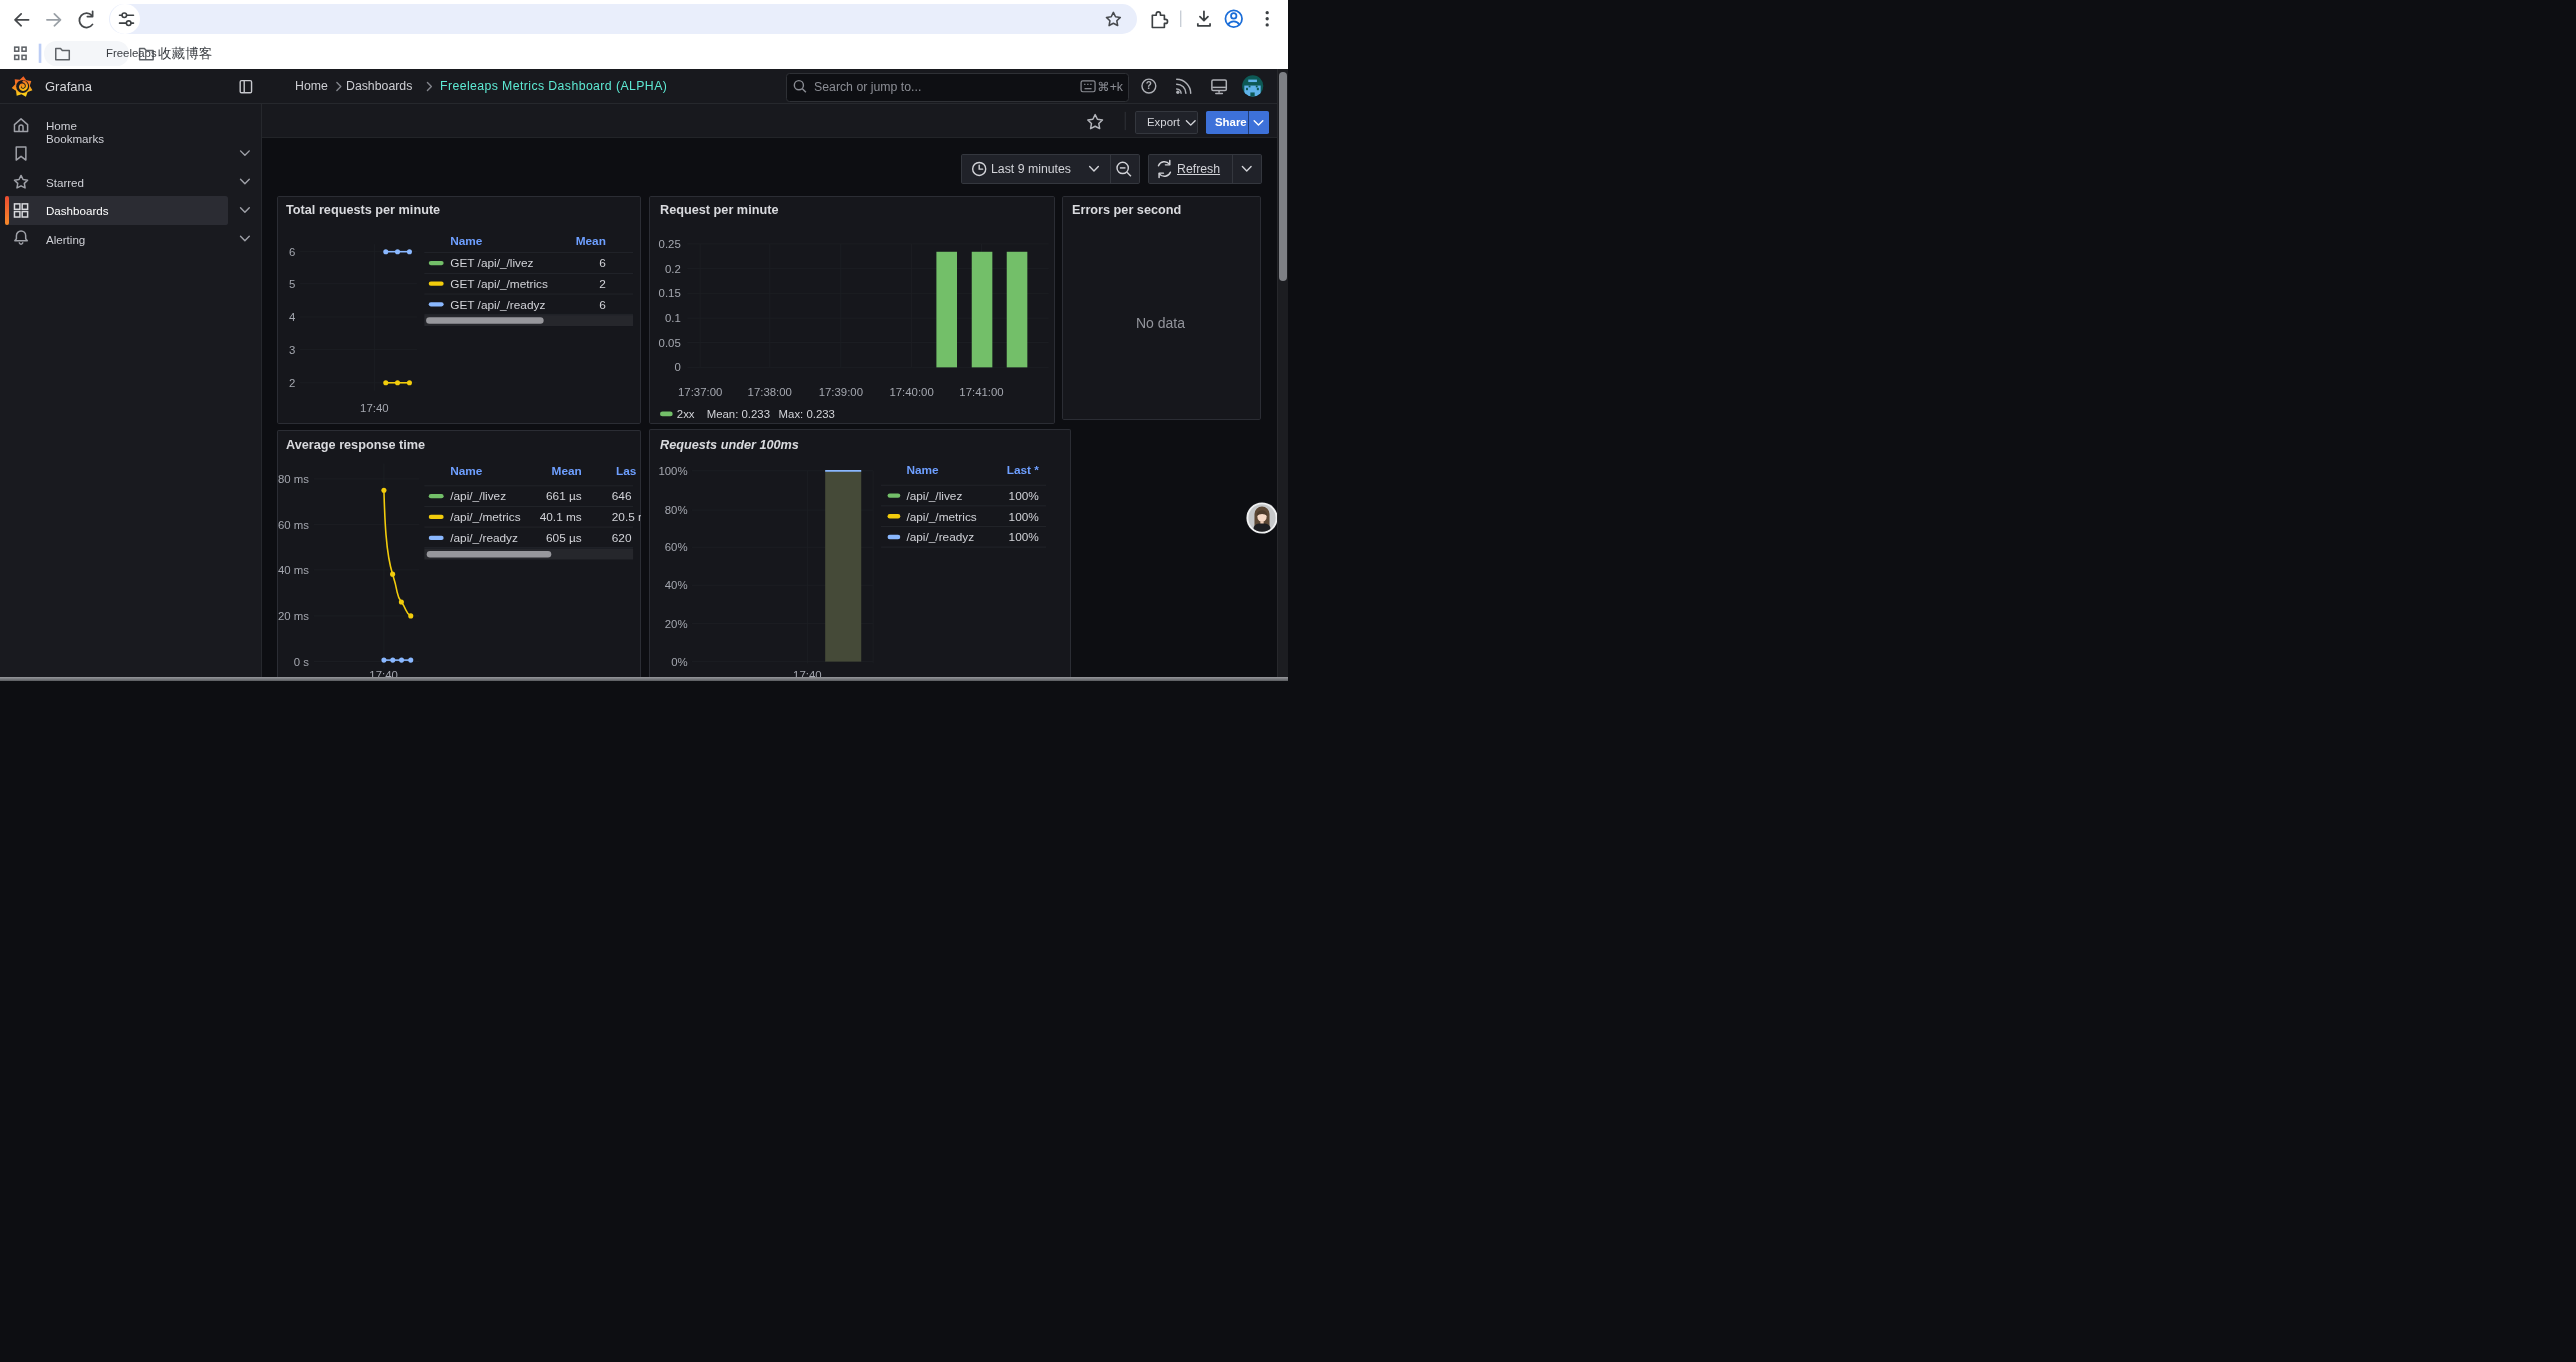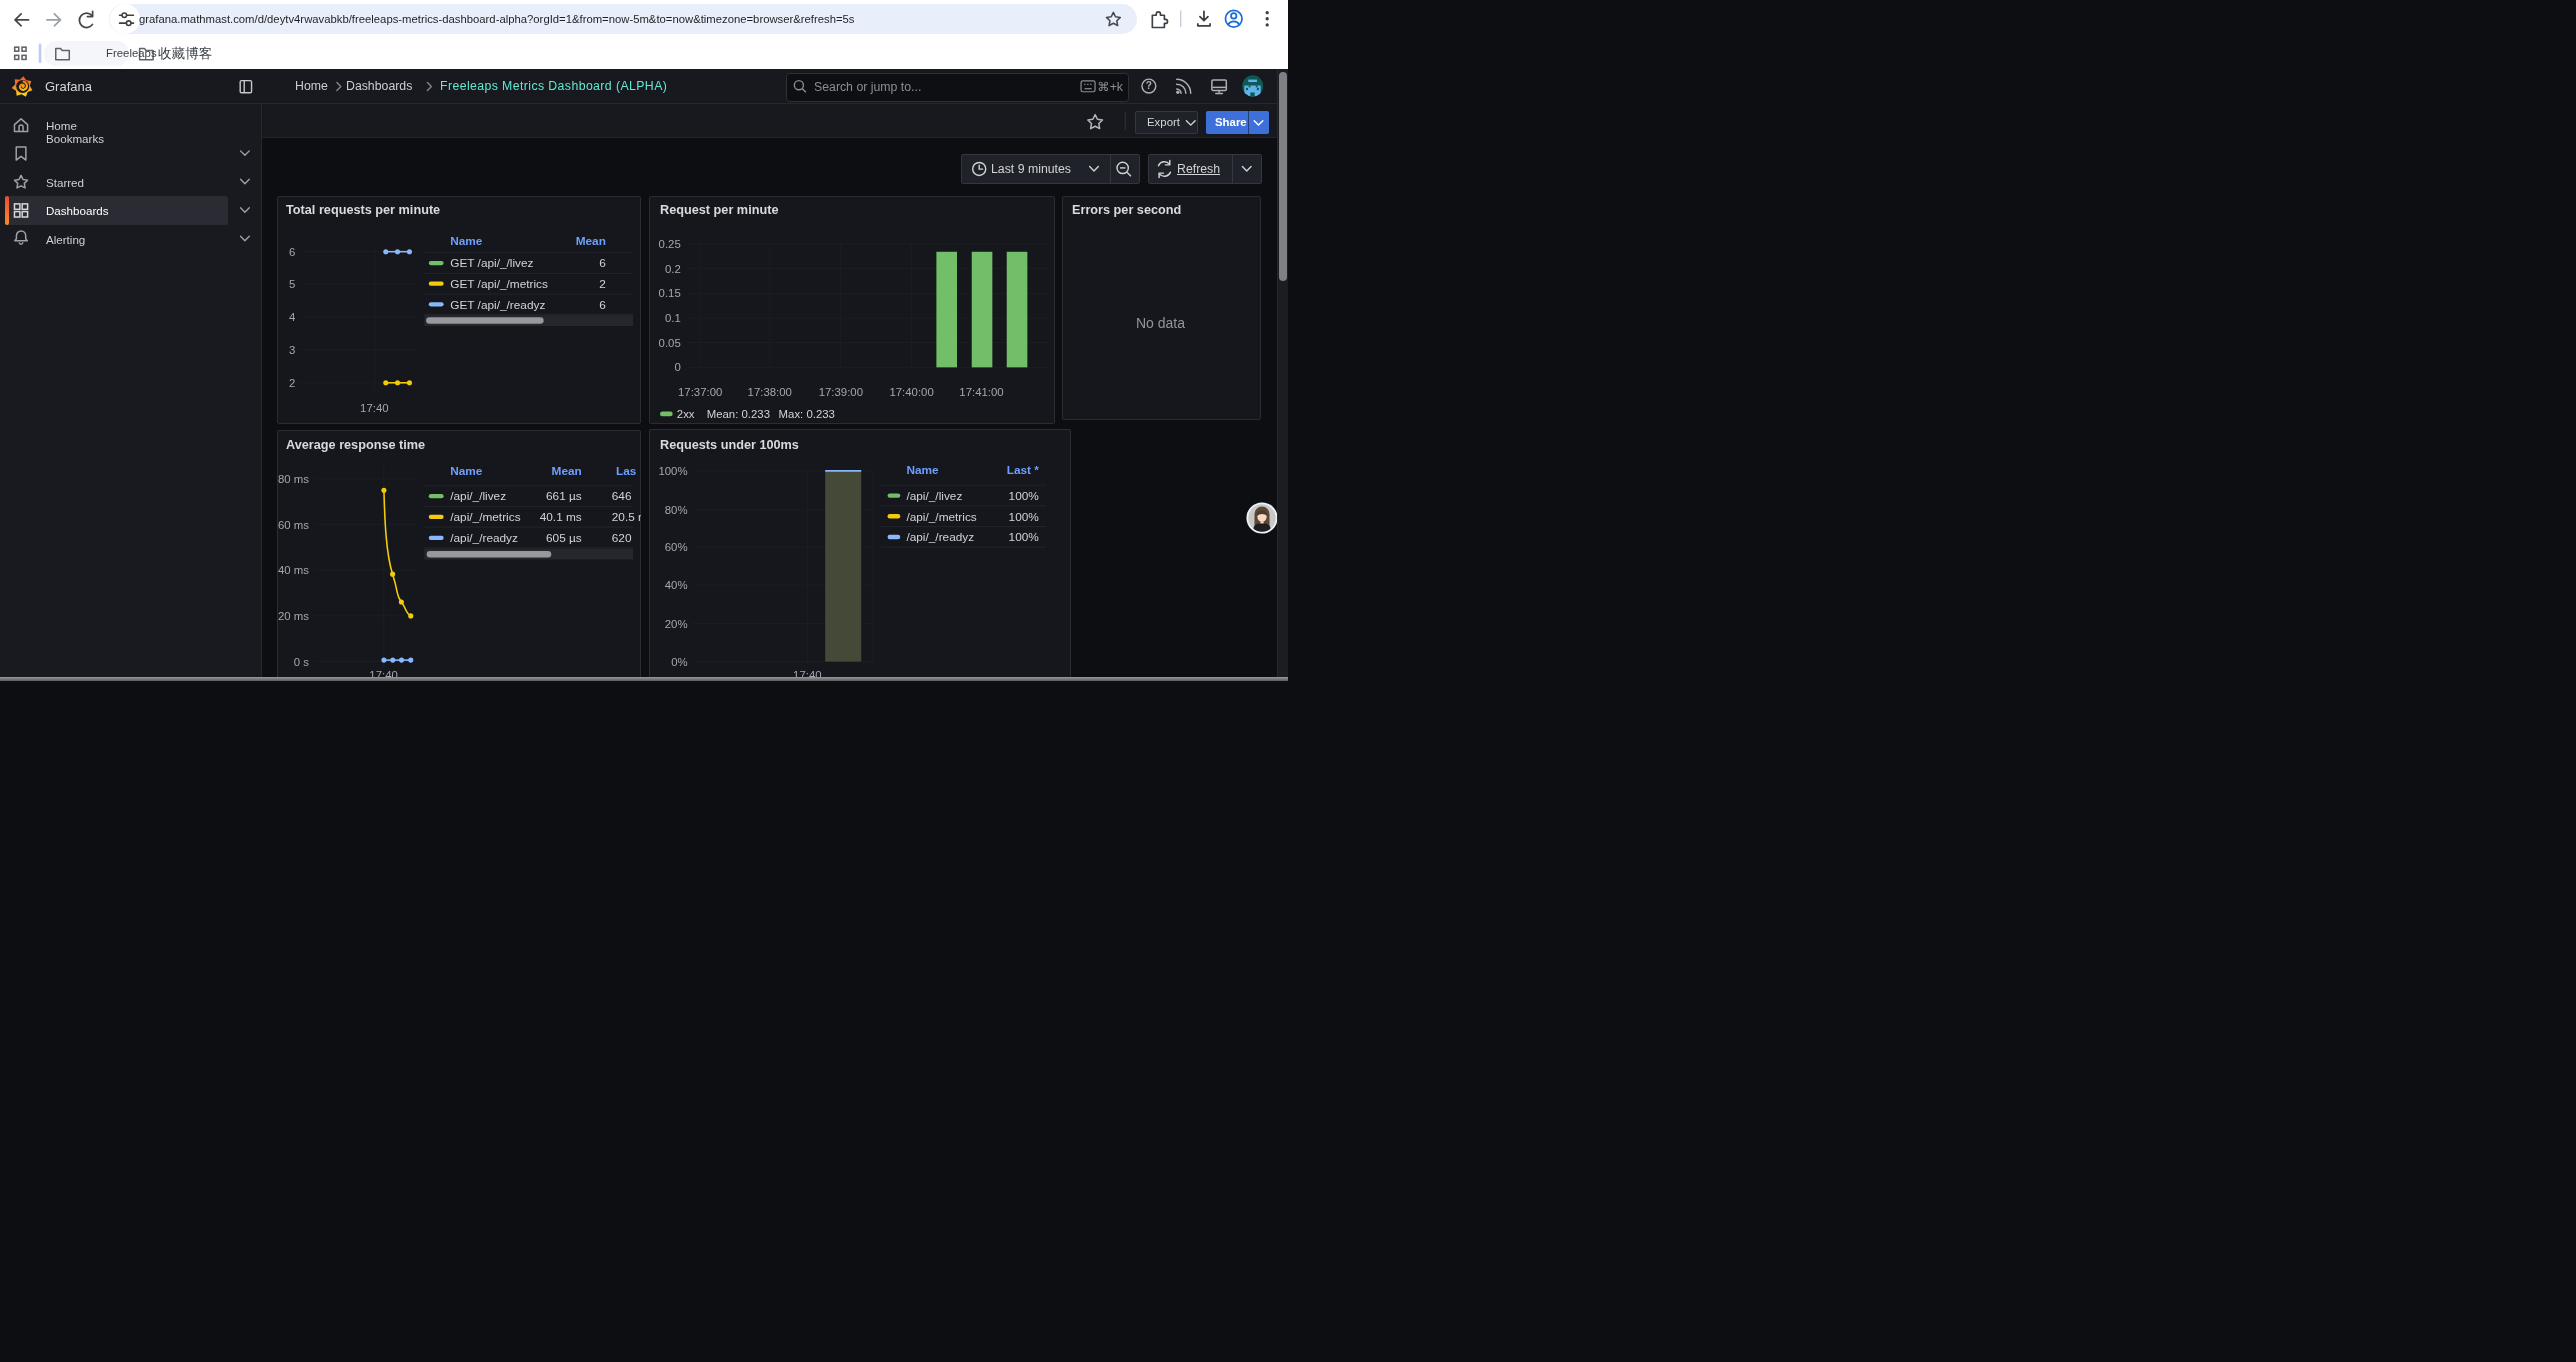--- a/index.html
+++ b/index.html
@@ -99,21 +99,20 @@
         <rect x="14" y="63.4" width="4.6" height="4.6"></rect>
           <rect x="22.4" y="63.4" width="4.6" height="4.6"></rect>
       </g>
       <line x1="43" y1="50" x2="43" y2="72" stroke="#bccdf5" stroke-width="3"></line>
 
       <g fill="none" stroke="#5f6368" stroke-width="1.7" stroke-linejoin="round">
         <path d="M61 55.5 h5.5 l2 2.3 h8 v10.5 h-15.5 z"></path>
         <path d="M157 55.5 h5.5 l2 2.3 h8 v10.5 h-15.5 z"></path>
       </g>
     </svg>
-    <div id="url">grafana.mathmast.com/d/deytv4rwavabkb/freeleaps-metrics-dashboard-alpha?orgId=1&amp;from=now-5m&amp;to=now&amp;timezone=browser&amp;refresh=5s</div>
     <div class="bkm-txt" style="left:74px;margin-left:32px;">Freeleaps</div>
     <div class="bkm-txt" style="left:158px; font-size:13.6px;">收藏博客</div>
   </div>
 
   <div id="gheader"></div>
   <div id="gsub"></div>
   <div id="sidebar"></div>
   <div id="canvas"></div>
 
   <div class="crumb gtxt" style="left:45px; font-size:13px;">Grafana</div>
@@ -289,21 +288,21 @@
   <div class="panel" style="left:277px; top:196px; width:364px; height:228px;"></div>
   <div class="panel" style="left:649px; top:196px; width:406px; height:228px;"></div>
   <div class="panel" style="left:1062px; top:196px; width:199px; height:224px;"></div>
   <div class="panel" style="left:277px; top:430px; width:364px; height:252px; border-bottom:none;"></div>
   <div class="panel" style="left:649px; top:429px; width:422px; height:253px; border-bottom:none;"></div>
 
   <div class="ptitle" style="left:286px; top:203px;">Total requests per minute</div>
   <div class="ptitle" style="left:660px; top:203px;">Request per minute</div>
   <div class="ptitle" style="left:1072px; top:203px;">Errors per second</div>
   <div class="ptitle" style="left:286px; top:438px;">Average response time</div>
-  <div class="ptitle" style="left:660px; top:438px;">Requests under 100ms</div>
+  <div class="ptitle" style="left:660px; top:438px;font-style:italic;">Requests under 100ms</div>
 
   <div class="abs" style="left:1136px; top:315px; font-size:14px; color:#93959c;">No data</div>
 
   <svg id="p1chart" class="abs" style="left:277px; top:196px;" width="364" height="228" viewBox="0 0 415 260">
       <line x1="26.3" y1="63.5" x2="159.5" y2="63.5" stroke="#1d1f24" stroke-width="1"></line>
       <text x="21" y="63.5" dy="0.36em" font-size="13" fill="#a4a7af" text-anchor="end" font-family="Liberation Sans, sans-serif">6</text>
       <line x1="26.3" y1="100" x2="159.5" y2="100" stroke="#1d1f24" stroke-width="1"></line>
       <text x="21" y="100" dy="0.36em" font-size="13" fill="#a4a7af" text-anchor="end" font-family="Liberation Sans, sans-serif">5</text>
       <line x1="26.3" y1="138" x2="159.5" y2="138" stroke="#1d1f24" stroke-width="1"></line>
       <text x="21" y="138" dy="0.36em" font-size="13" fill="#a4a7af" text-anchor="end" font-family="Liberation Sans, sans-serif">4</text>

